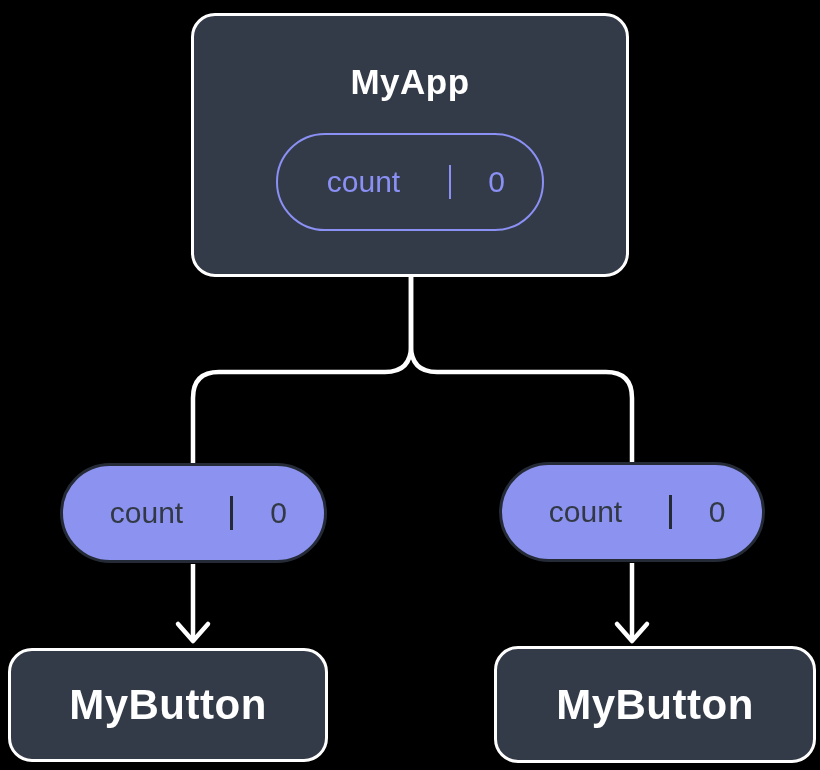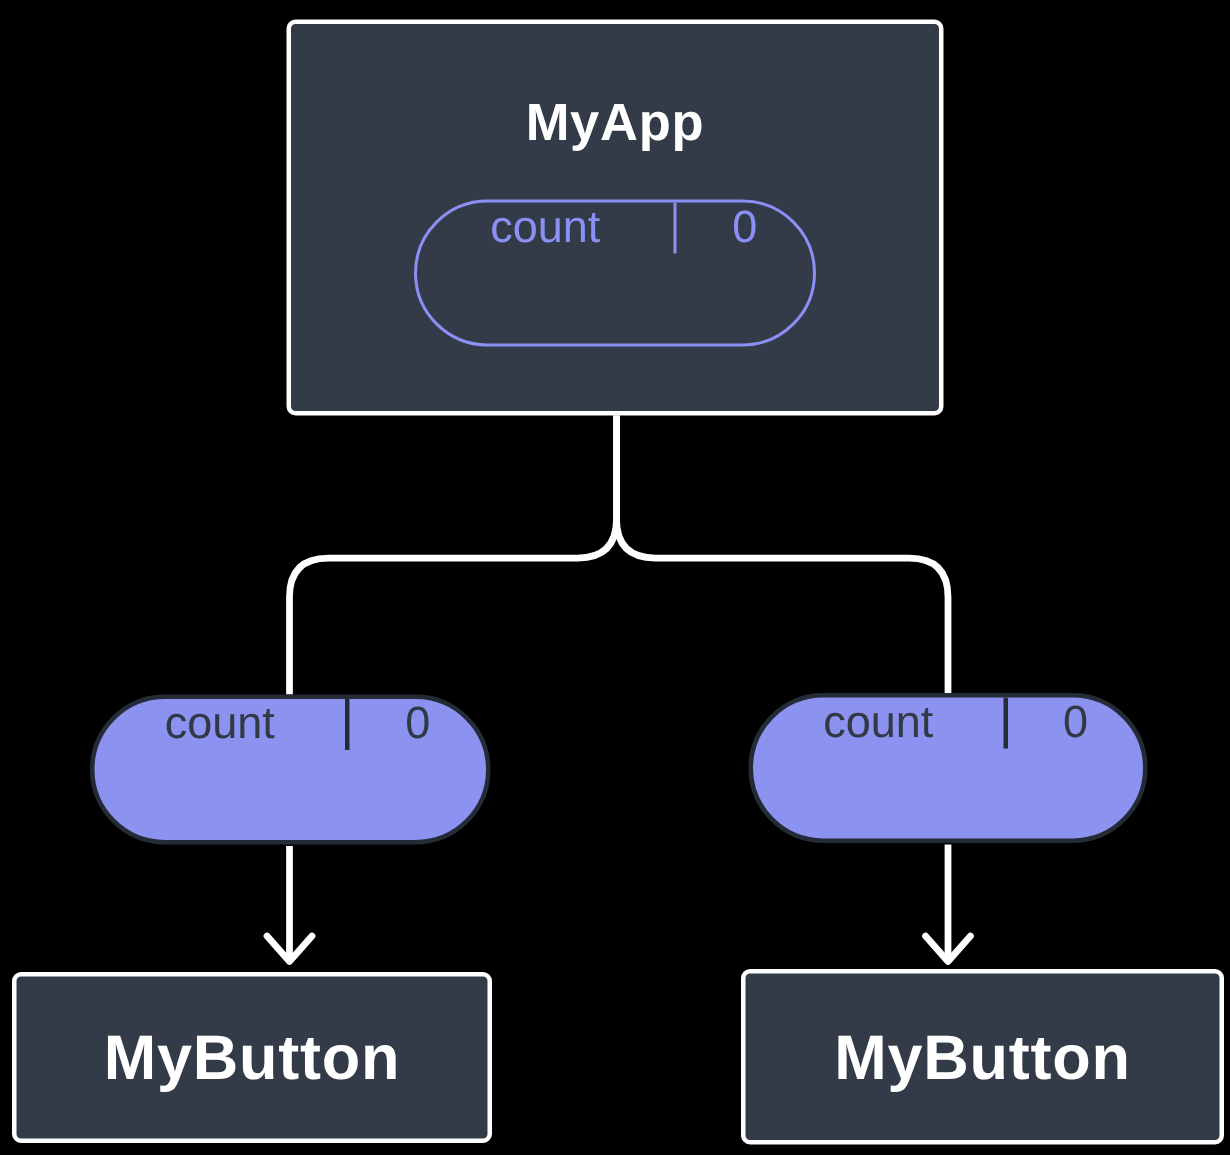--- a/index.html
+++ b/index.html
@@ -28,41 +28,41 @@
   }
   svg.connectors path.arrowhead {
     stroke-linecap: round;
     stroke-linejoin: round;
   }
 
   .node {
     position: absolute;
     background: #343b48;
     border: 3px solid #ffffff;
-    border-radius: 6px;
+    border-radius: 24px;
     z-index: 2;
   }
 
   .root-node { left: 191px; top: 13px; width: 438px; height: 264px; }
 
   .node-title {
     position: absolute;
     top: 46px;
     left: 0;
     width: 100%;
     text-align: center;
     color: #ffffff;
     font-size: 35px;
     font-weight: 700;
     letter-spacing: 0.5px;
   }
 
   .pill {
     display: flex;
-    align-items: flex-start;
+    align-items: center;
     border-radius: 50px;
     overflow: hidden;
     z-index: 3;
   }
 
   .pill .seg {
     display: flex;
     align-items: center;
     justify-content: center;
     font-size: 30px;

